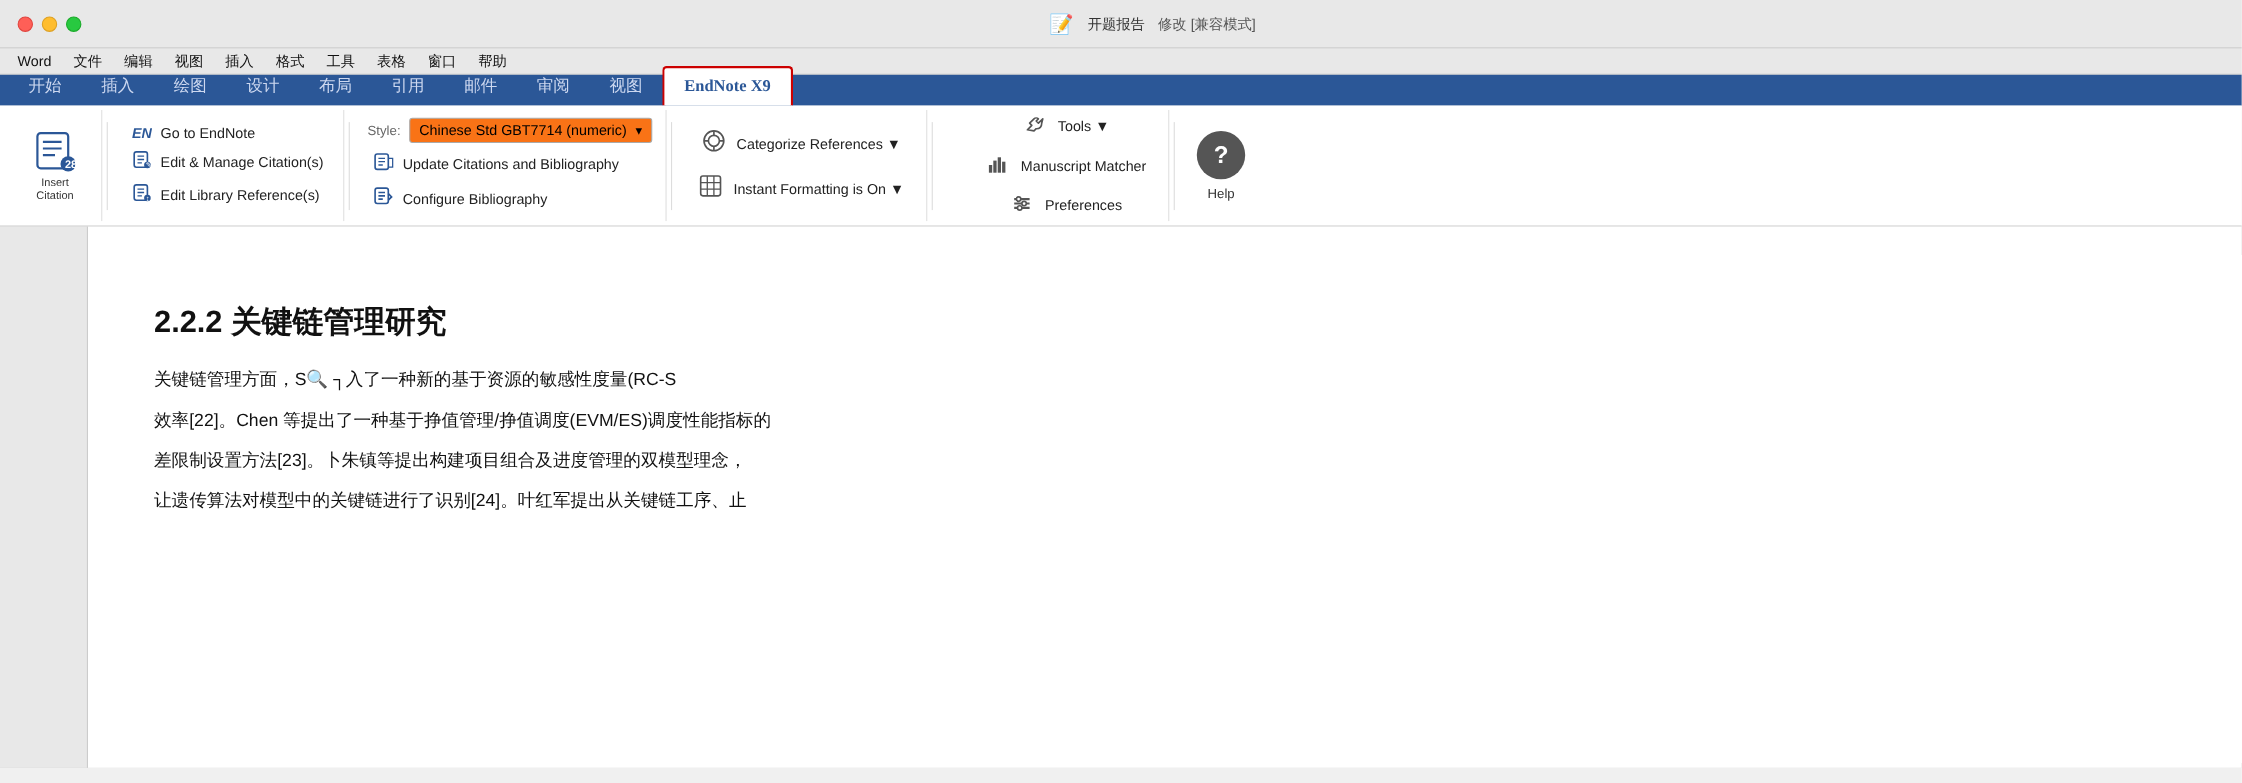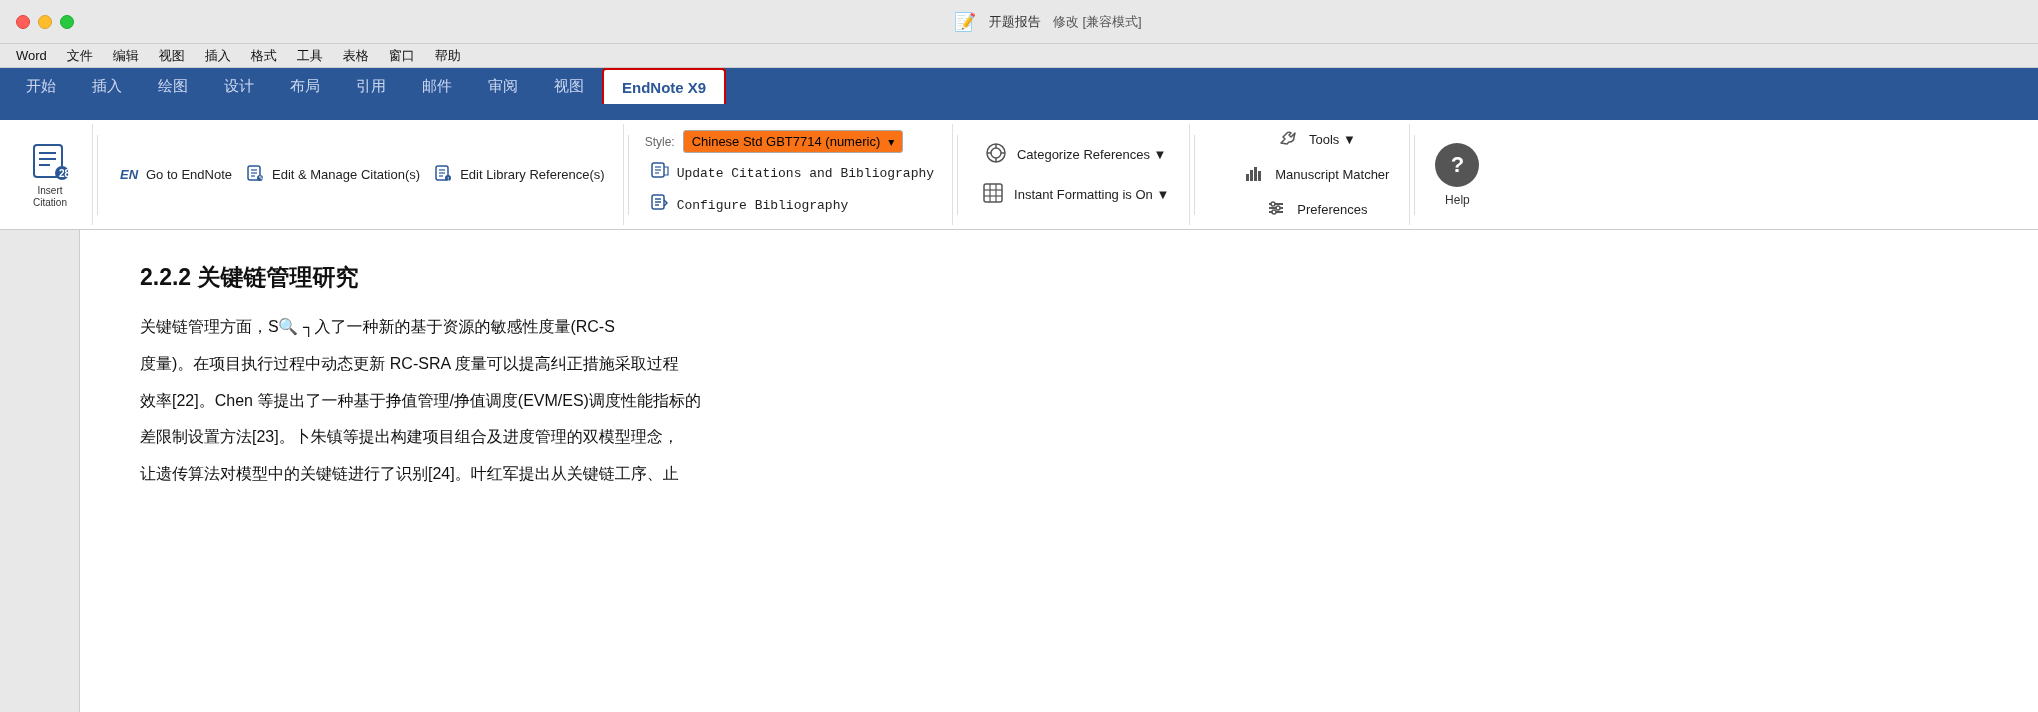--- a/index.html
+++ b/index.html
@@ -36,24 +36,25 @@
     .menu-item {
       padding: 2px 8px;
       border-radius: 4px;
       cursor: pointer;
       white-space: nowrap;
     }
 
     
     .ribbon-tabs {
       background: #2b5797;
-      height: 52px;
-      display: flex;
-      align-items: flex-start;
+      height: 28px;
+      display: flex;
+      align-items: flex-end;
       padding: 0 0 0 8px;
+      font-family: Liberation Serif, serif;
     }
     .ribbon-tab {
       padding: 8px 18px;
       font-size: 15px;
       color: #cdd8f0;
       cursor: pointer;
       border-radius: 4px 4px 0 0;
       height: 36px;
       display: flex;
       align-items: center;
@@ -112,20 +113,21 @@
       font-size: 10px;
       color: #333;
       text-align: center;
       line-height: 1.2;
       white-space: nowrap;
     }
 
     
     .citations-list {
       display: flex;
+      flex-direction: column;
       justify-content: center;
       gap: 2px;
       padding: 2px 0;
     }
     .citation-item {
       display: flex;
       align-items: center;
       gap: 6px;
       padding: 3px 6px;
       border-radius: 3px;
@@ -156,21 +158,20 @@
     .update-item {
       display: flex;
       align-items: center;
       gap: 6px;
       padding: 3px 6px;
       border-radius: 3px;
       cursor: pointer;
       font-size: 13px;
       color: #222;
       white-space: nowrap;
-      font-family: Liberation Mono, monospace;
     }
     .update-icon { font-size: 14px; color: #2b5797; width: 20px; }
     .format-item {
       display: flex;
       align-items: center;
       gap: 8px;
       padding: 4px 8px;
       border-radius: 3px;
       cursor: pointer;
       font-size: 13px;
@@ -228,24 +229,25 @@
       background: #e8e8e8;
       border-right: 1px solid #ccc;
     }
     .doc-content {
       flex: 1;
       background: white;
       padding: 32px 60px;
       overflow: hidden;
     }
     .doc-heading {
-      font-size: 23px;
+      font-size: 28px;
       font-weight: bold;
       color: #111;
       margin-bottom: 20px;
+      margin-top: 36px;
     }
     .doc-para {
       font-size: 16px;
       color: #111;
       line-height: 1.8;
       margin-bottom: 8px;
     }
 
     .divider-v {
       width: 1px;
@@ -483,18 +485,17 @@
     <span class="help-label">Help</span>
   </div>
 
 </div>
 
 <div class="doc-area">
   <div class="doc-sidebar"></div>
   <div class="doc-content">
     <div class="doc-heading">2.2.2  关键链管理研究</div>
     <div class="doc-para">      关键链管理方面，S🔍       ┐入了一种新的基于资源的敏感性度量(RC-S</div>
-    <div class="doc-para">度量)。在项目执行过程中动态更新 RC-SRA 度量可以提高纠正措施采取过程</div>
     <div class="doc-para">效率[22]。Chen 等提出了一种基于挣值管理/挣值调度(EVM/ES)调度性能指标的</div>
     <div class="doc-para">差限制设置方法[23]。卜朱镇等提出构建项目组合及进度管理的双模型理念，</div>
     <div class="doc-para">让遗传算法对模型中的关键链进行了识别[24]。叶红军提出从关键链工序、止</div>
   </div>
 </div>
 
 </body></html>

